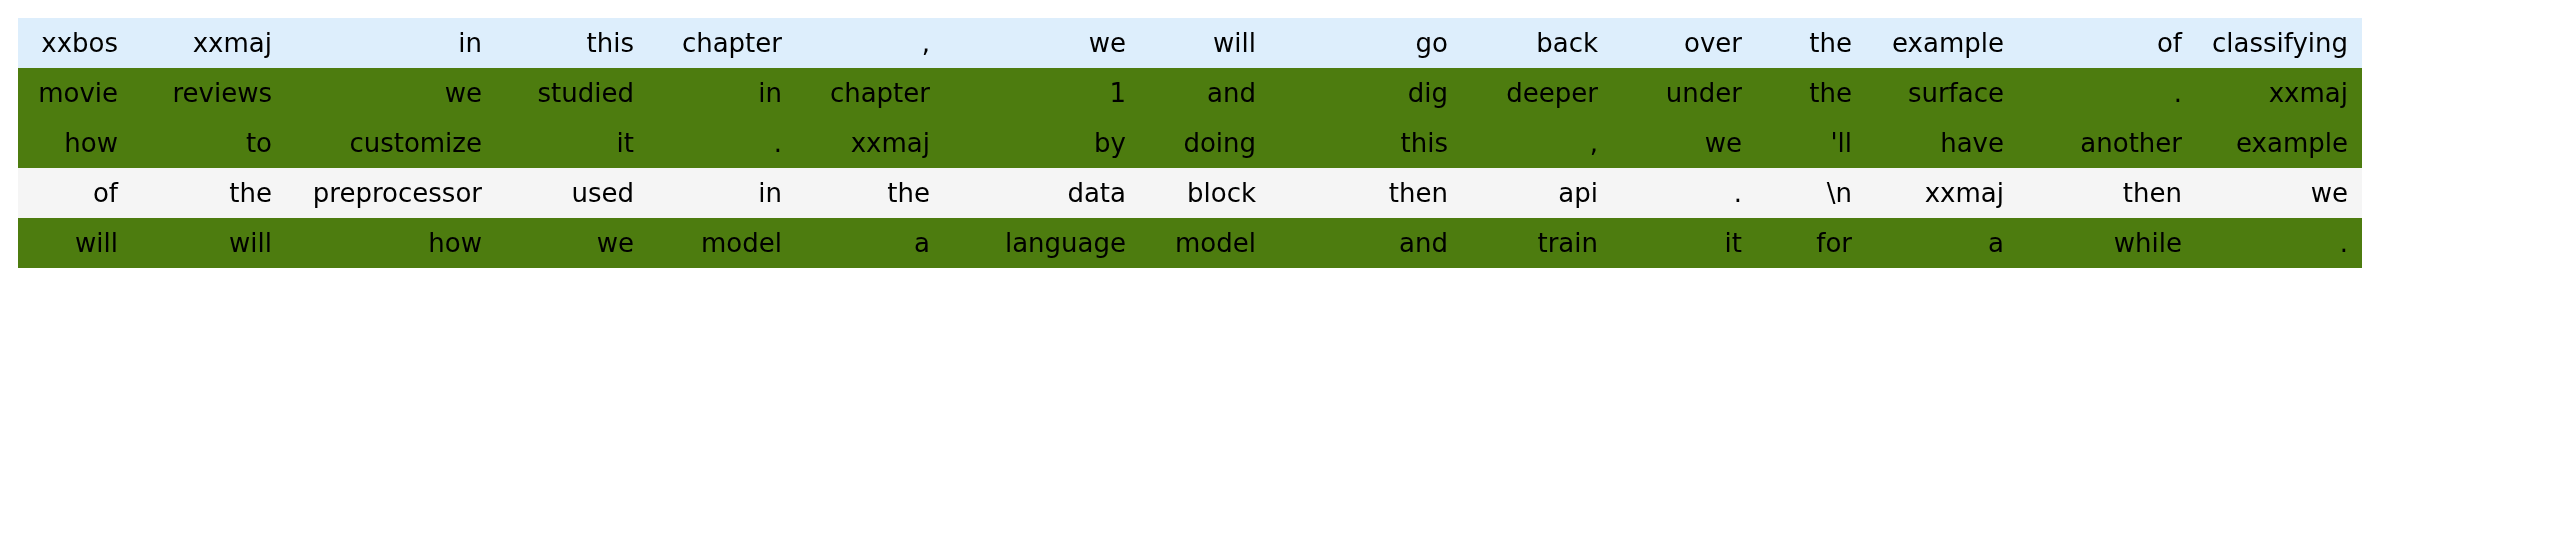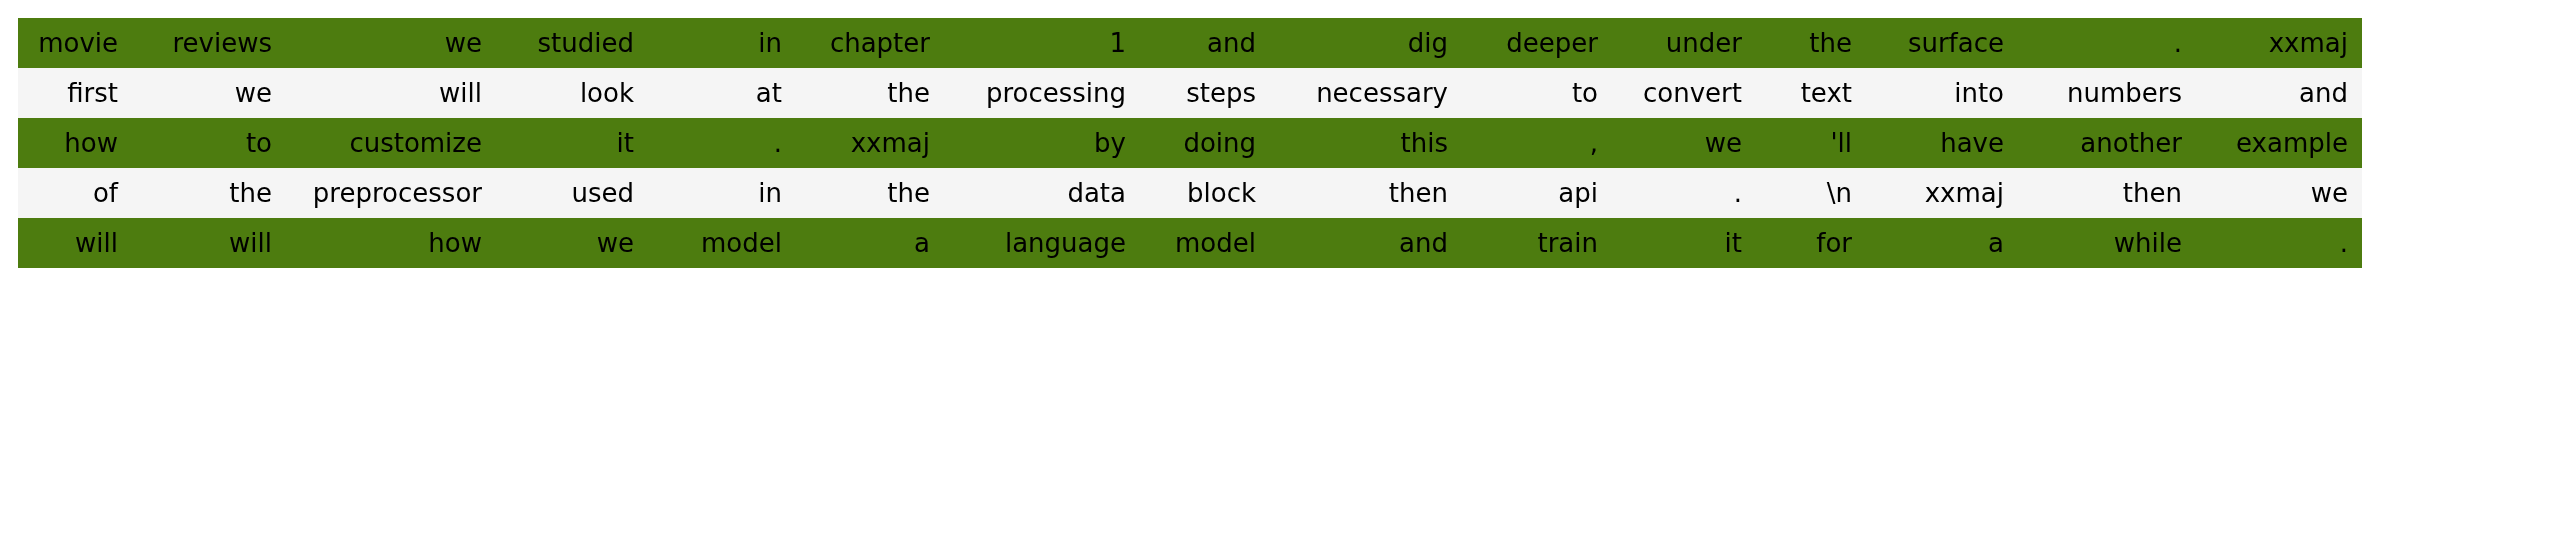--- a/index.html
+++ b/index.html
@@ -80,53 +80,53 @@
       <col class="c8">
         <col class="c9">
         <col class="c10">
         <col class="c11">
       <col class="c12">
         <col class="c13">
         <col class="c14">
         <col class="c15">
     </colgroup>
     <tbody>
+      <tr class="row-highlight">
+        <td>xxbos</td>
+        <td>xxmaj</td>
+        <td>in</td>
+        <td>this</td>
+        <td>chapter</td>
+        <td>,</td>
+        <td>we</td>
+        <td>will</td>
+        <td>go</td>
+        <td>back</td>
+        <td>over</td>
+        <td>the</td>
+        <td>example</td>
+        <td>of</td>
+        <td>classifying</td>
+      </tr>
       <tr class="row-plain">
         <td>movie</td>
         <td>reviews</td>
         <td>we</td>
         <td>studied</td>
         <td>in</td>
         <td>chapter</td>
         <td>1</td>
         <td>and</td>
         <td>dig</td>
         <td>deeper</td>
         <td>under</td>
         <td>the</td>
         <td>surface</td>
         <td>.</td>
         <td>xxmaj</td>
-      </tr>
-      <tr class="row-shade">
-        <td>first</td>
-        <td>we</td>
-        <td>will</td>
-        <td>look</td>
-        <td>at</td>
-        <td>the</td>
-        <td>processing</td>
-        <td>steps</td>
-        <td>necessary</td>
-        <td>to</td>
-        <td>convert</td>
-        <td>text</td>
-        <td>into</td>
-        <td>numbers</td>
-        <td>and</td>
       </tr>
       <tr class="row-plain">
         <td>how</td>
         <td>to</td>
         <td>customize</td>
         <td>it</td>
         <td>.</td>
         <td>xxmaj</td>
         <td>by</td>
         <td>doing</td>

